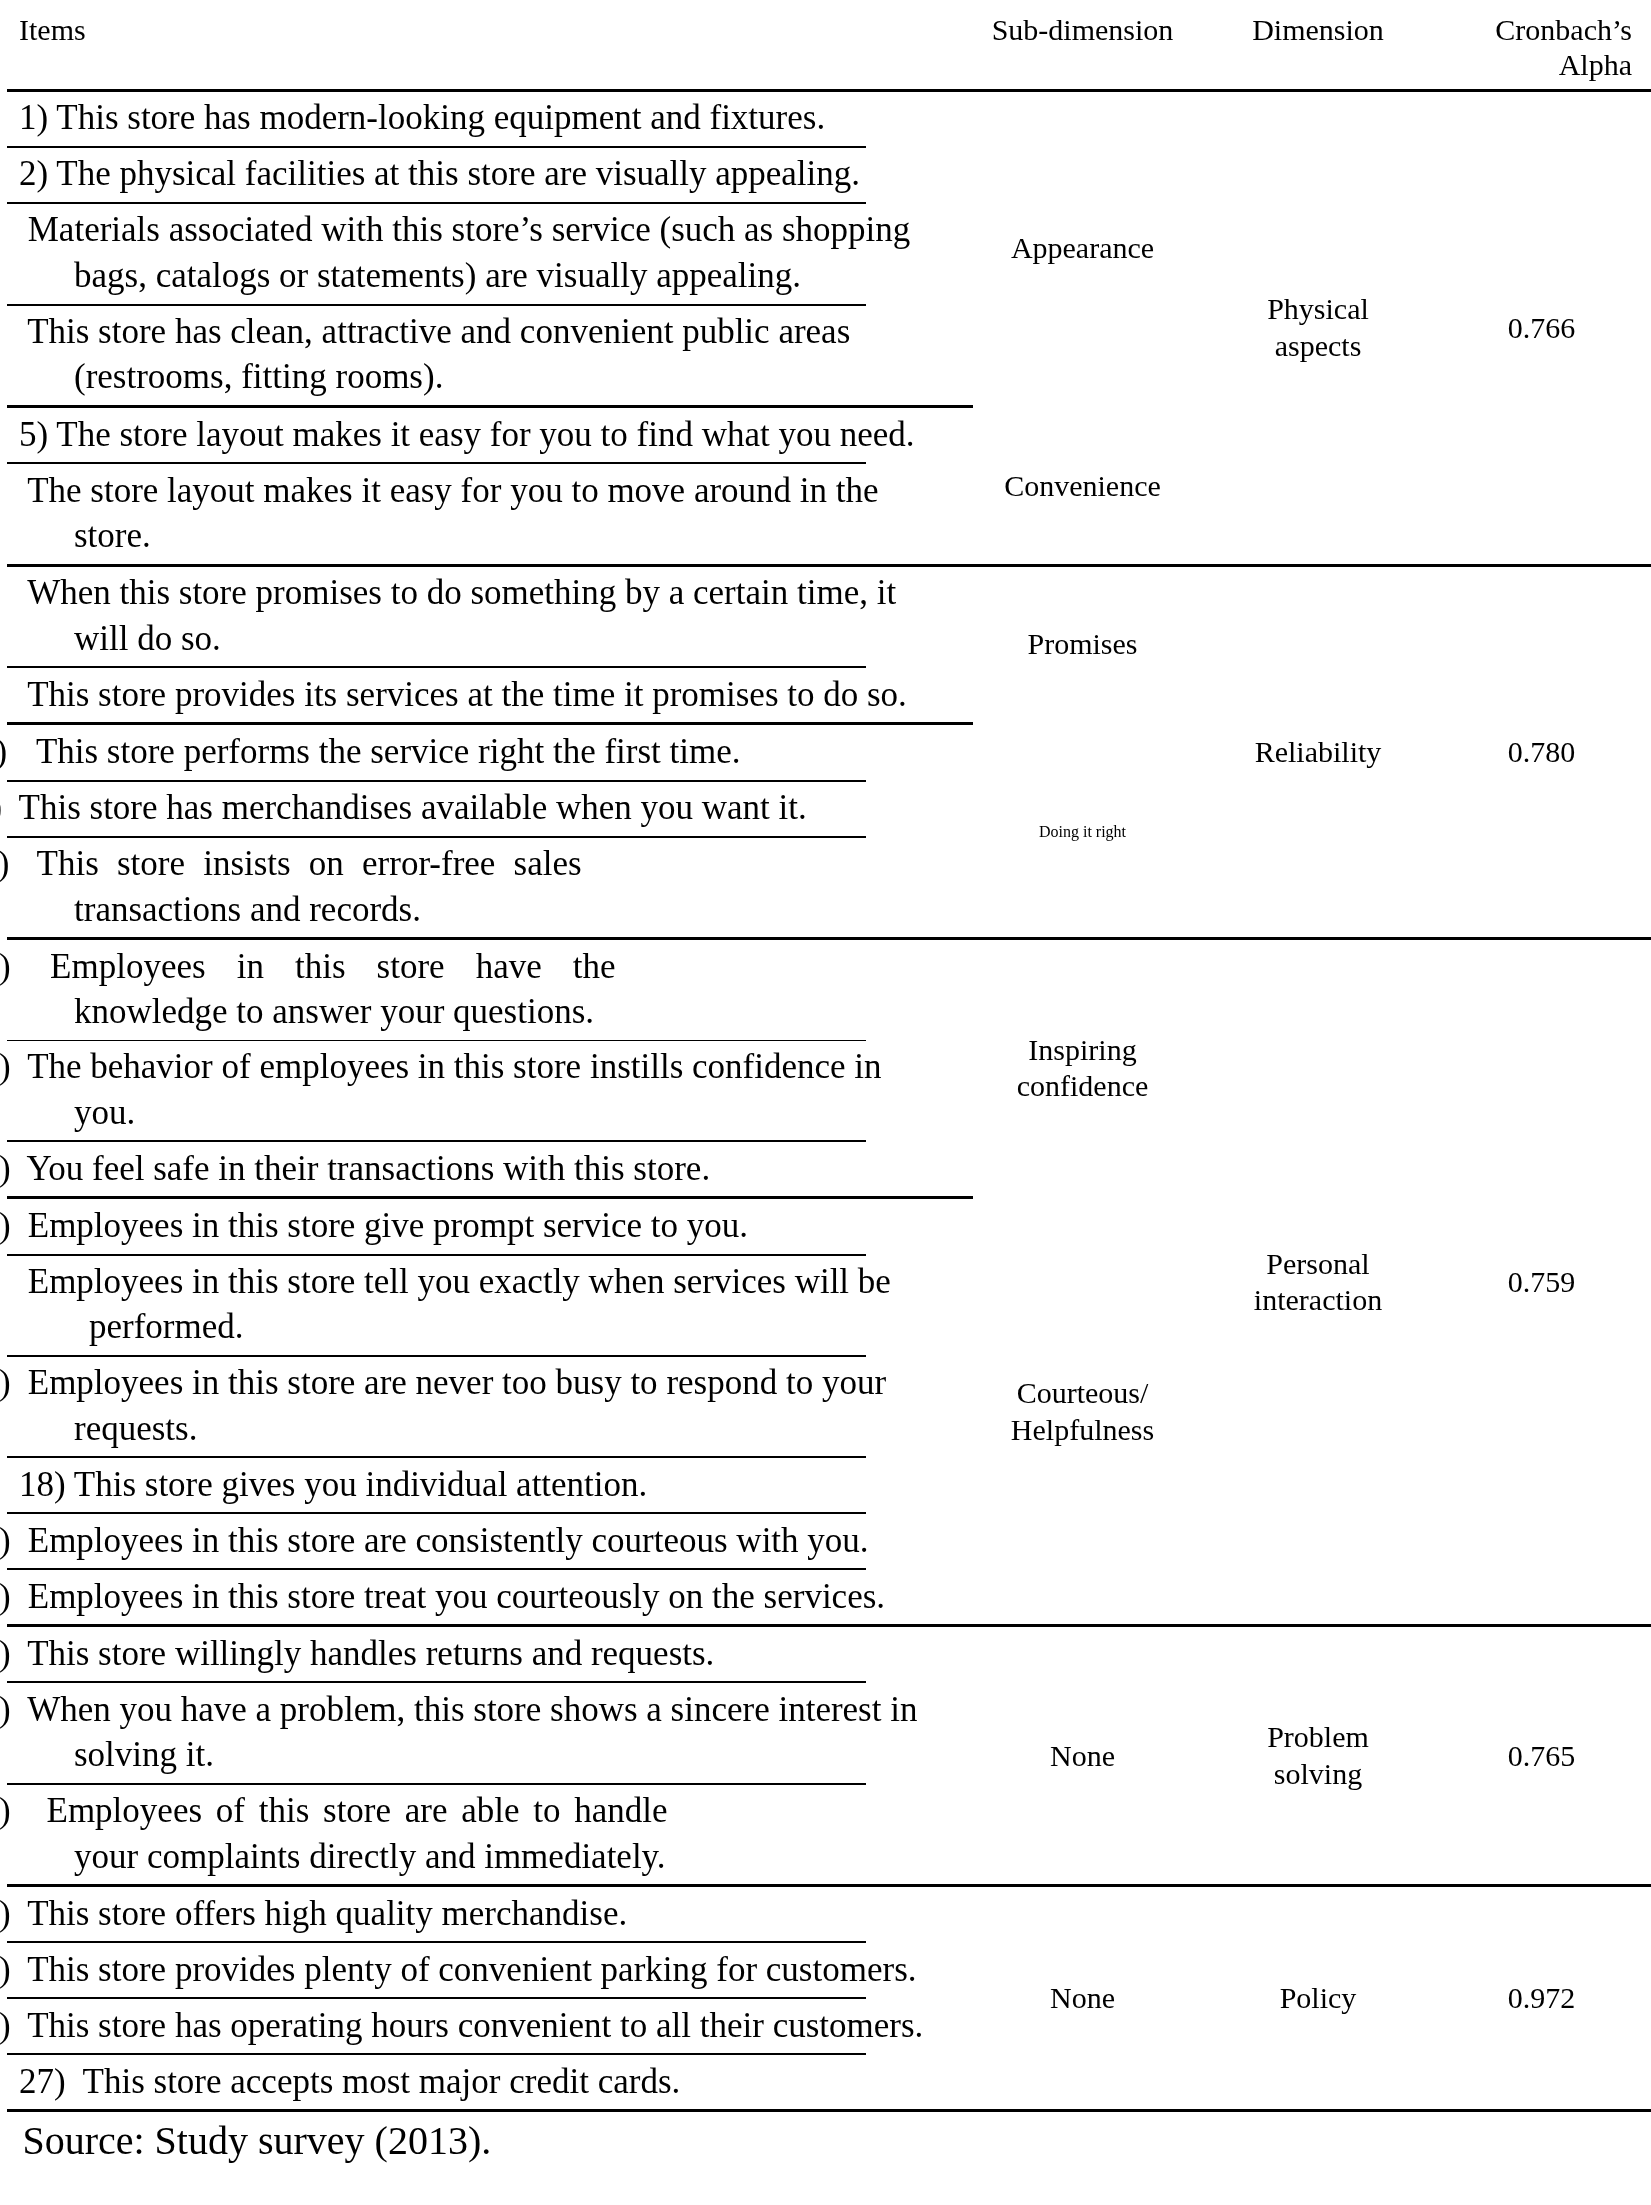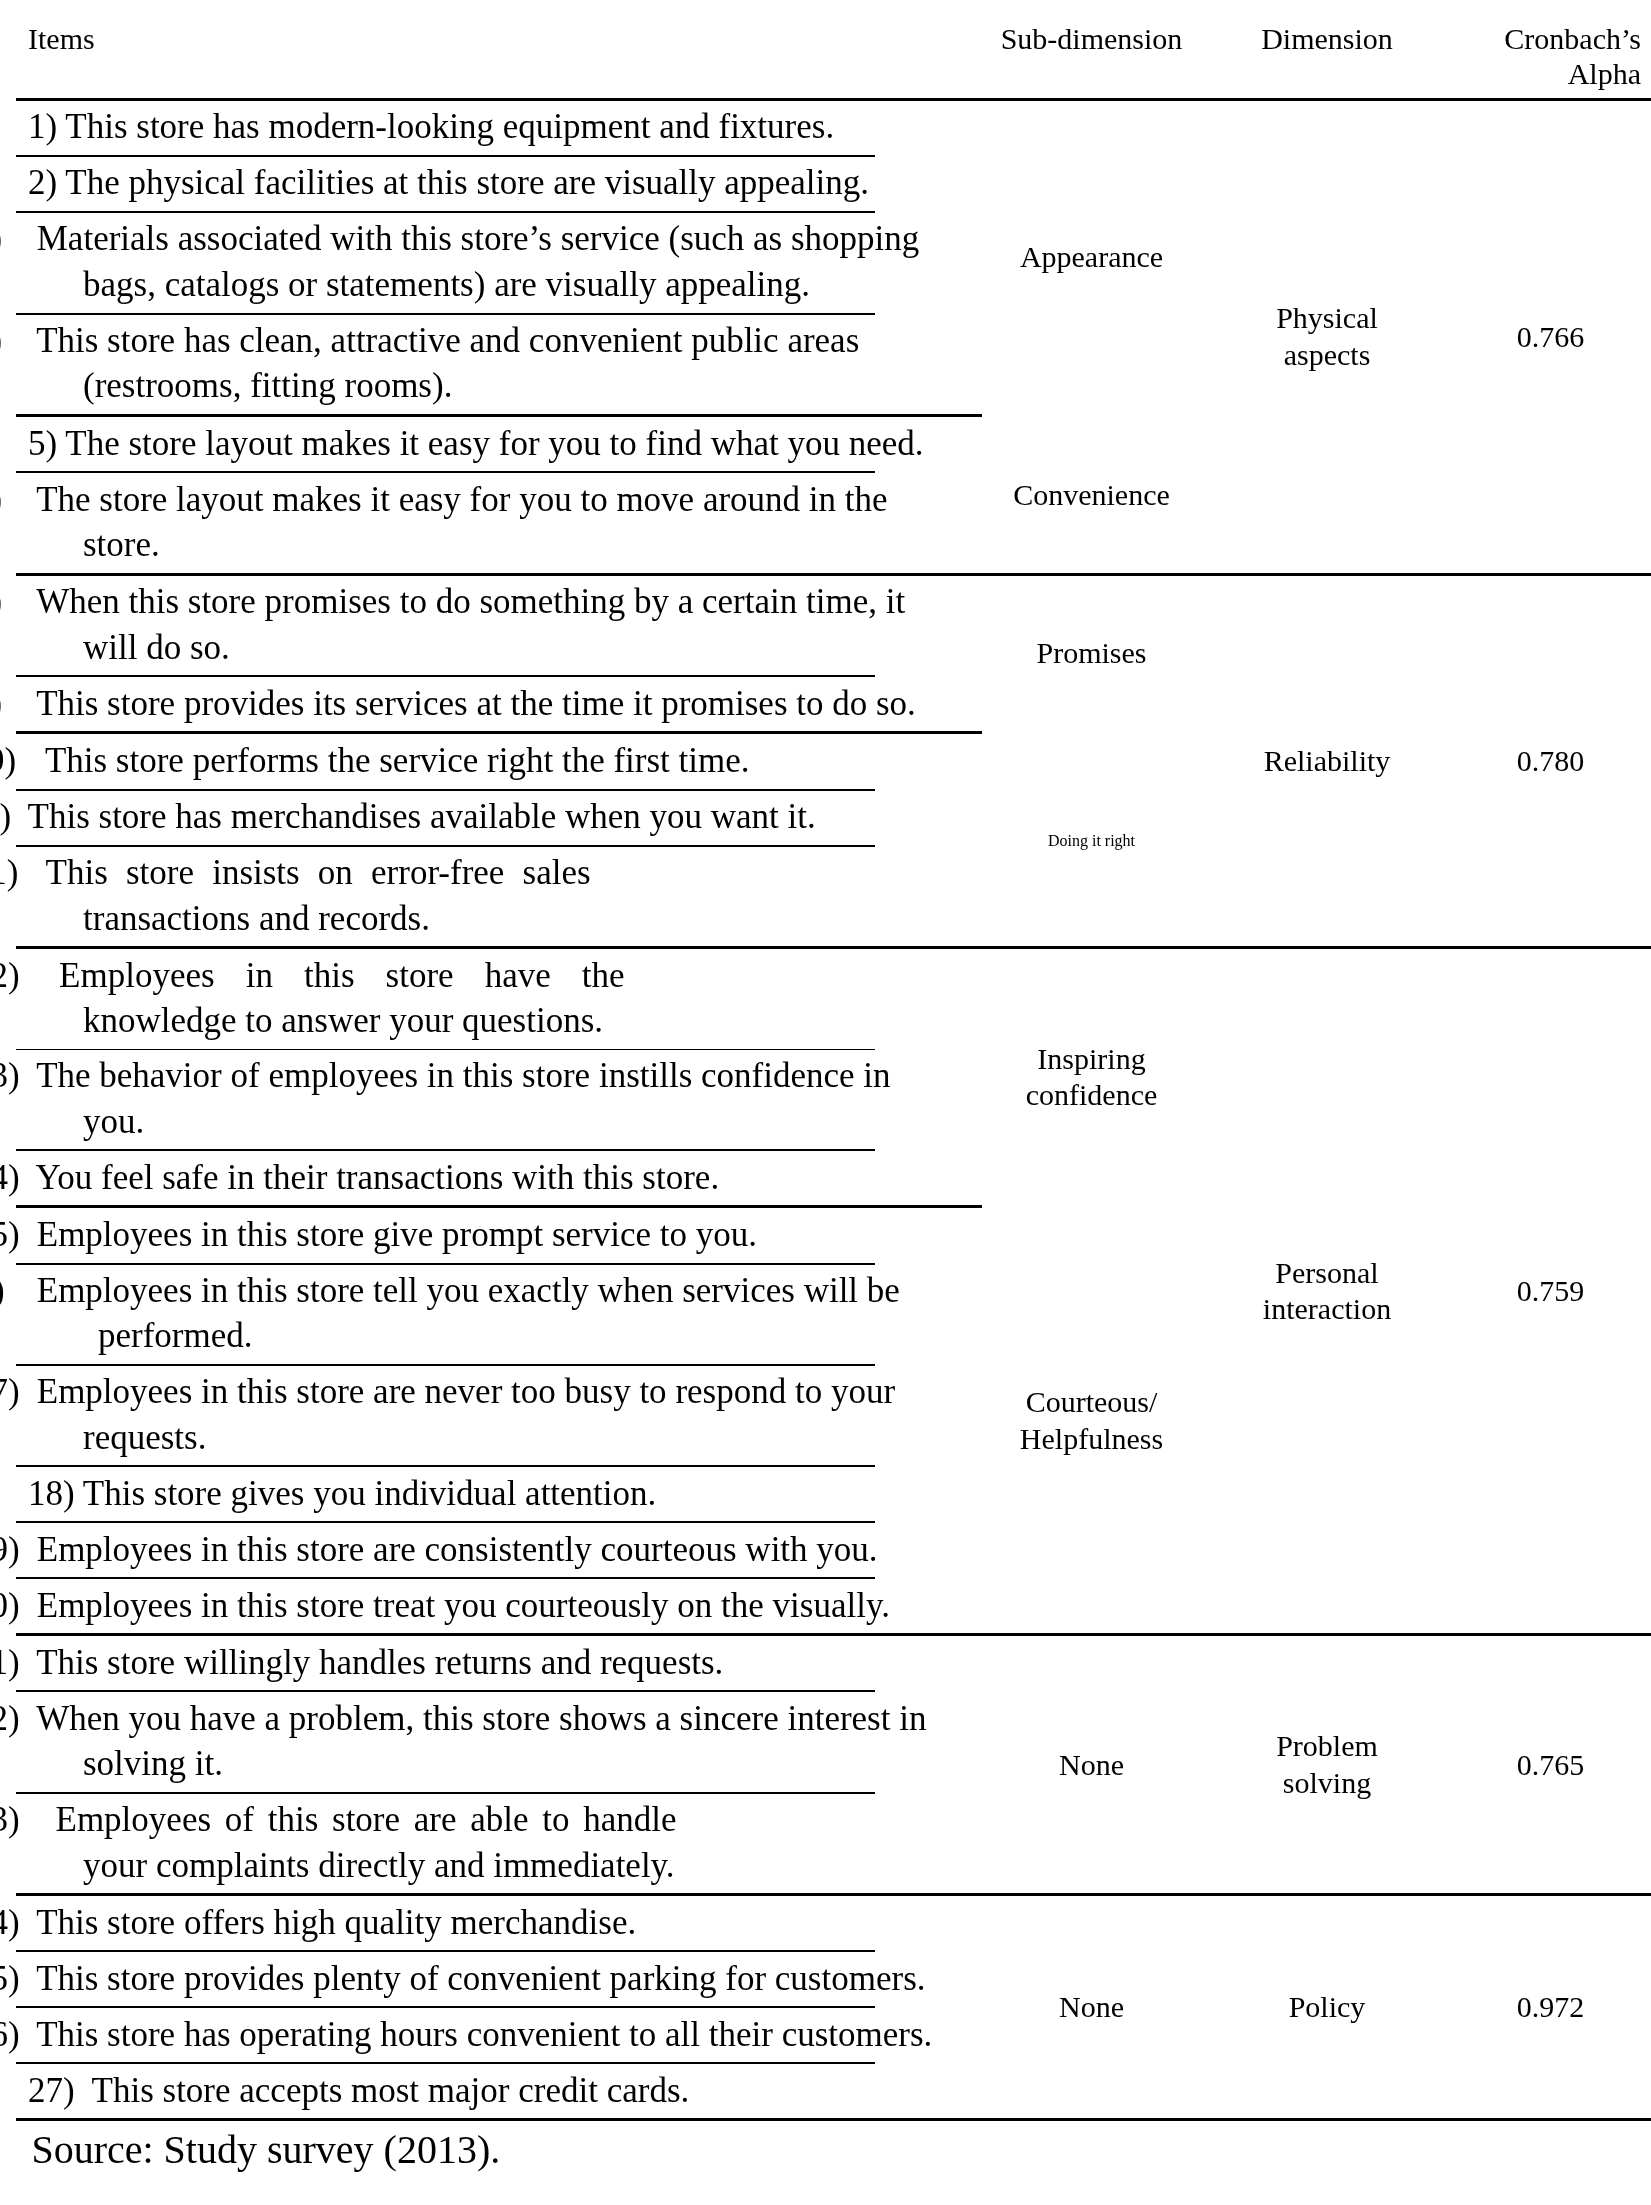--- a/index.html
+++ b/index.html
@@ -13,21 +13,21 @@
     height: 2205px;
     font-family: "Liberation Serif", "DejaVu Serif", serif;
     color: #000000;
     overflow: hidden;
   }
 
   .page {
     position: relative;
     width: 1651px;
     height: 1588px;
-    padding: 16px;
+    padding: 7px;
   }
 
   
   table.tbl {
     width: 1651px;
     border-collapse: collapse;
     table-layout: fixed;
   }
   col.c-items  { width: 947px; }
   col.c-sub    { width: 257px; }
@@ -328,21 +328,21 @@
         <div class="sep-item"></div>
         <div class="item-cell">
           <div class="item noindent"><span class="num">18)</span> <span>This store gives you individual attention.</span></div>
         </div>
         <div class="sep-item"></div>
         <div class="item-cell">
           <div class="item hang"><span class="num">19)</span> <span>Employees in this store are consistently</span> <span>courteous with you.</span></div>
         </div>
         <div class="sep-item"></div>
         <div class="item-cell">
-          <div class="item hang"><span class="num">20)</span> <span>Employees in this store treat you courteously</span> <span>on the visually.</span></div>
+          <div class="item hang"><span class="num">20)</span> <span>Employees in this store treat you courteously</span> <span>on the services.</span></div>
         </div>
       </td>
       <td class="sub-cell">
         <span>Courteous/</span>
         <span class="l2">Helpfulness</span>
       </td>
     </tr>
   </tbody>
     </table>
   <div class="sep-dim"></div>

